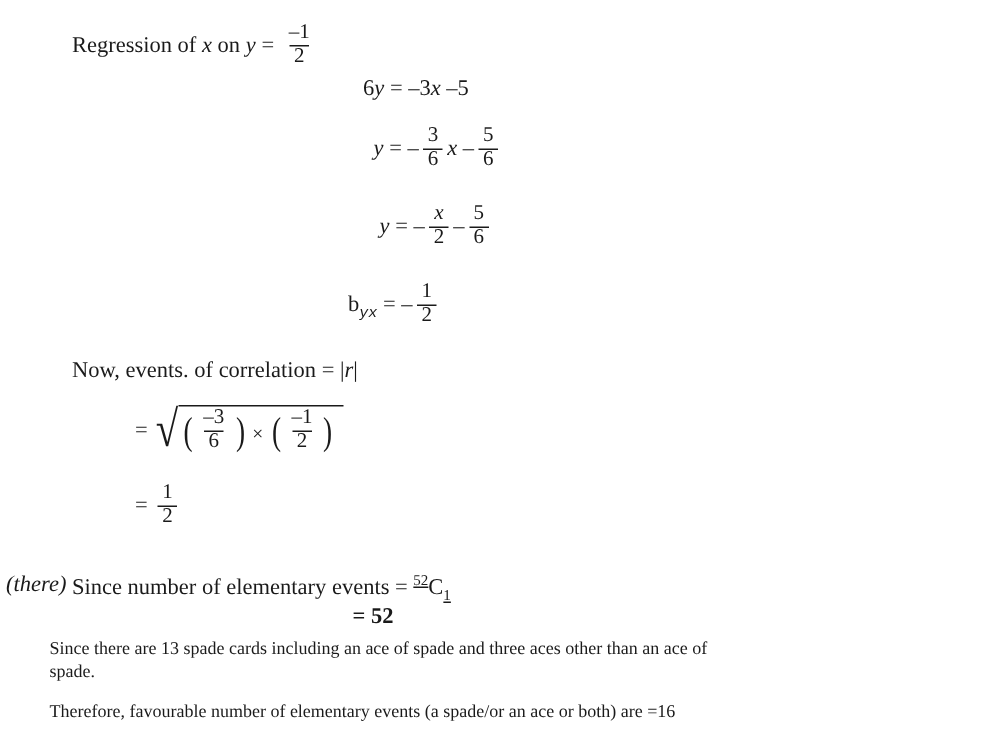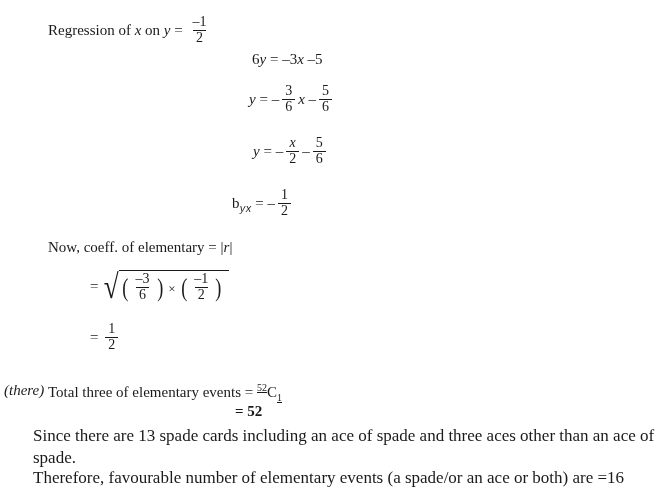--- a/index.html
+++ b/index.html
@@ -87,37 +87,37 @@
     display: inline-flex;
     align-items: center;
     font-size: 26px;
     line-height: 0.8;
     transform: scaleX(0.7);
     display: inline-block;
   }
   .times { margin: 0 4px; font-size: 13px; }
   .hang {
     position: absolute;
-    font-size: 17px;
+    font-size: 12px;
     line-height: 1.28;
   }
 </style>
 </head>
 <body>
 
 <div class="page">
 
   <div class="line" style="left:48px; top:16px;">
     <span>Regression of </span><span class="it">x</span><span> on </span><span class="it">y</span><span> = </span><span class="frac">
         <span class="num">–1</span>
         <span class="den">2</span>
       </span>
   </div>
 
-  <div class="line" style="left:252px; top:52px;text-align:center;">
+  <div class="line" style="left:242px; top:52px;text-align:center;">
     <span>6<span class="it">y</span> = –3<span class="it">x</span> –5</span>
   </div>
 
   <div class="line" style="left:249px; top:85px;">
     <span class="it">y</span><span> = –</span><span class="frac">
         <span class="num">3</span>
         <span class="den">6</span>
       </span><span class="it">x</span><span> –</span><span class="frac">
         <span class="num">5</span>
         <span class="den">6</span>
@@ -135,21 +135,21 @@
   </div>
 
   <div class="line" style="left:232px; top:189px;">
     <span>b</span><span class="sub">yx</span><span> = –</span><span class="frac">
         <span class="num">1</span>
         <span class="den">2</span>
       </span>
   </div>
 
   <div class="line" style="left:48px; top:240px;">
-    <span>Now, coeff. of elementary = |</span><span class="it">r</span><span>|</span>
+    <span>Now, events. of correlation = |</span><span class="it">r</span><span>|</span>
   </div>
 
   <div class="line" style="left:90px; top:270px;">
     <span>=</span>
     <span class="sqrt">
       <span class="radical">√</span>
       <span class="radicand">
         <span class="paren">(</span>
           <span class="frac">
             <span class="num">–3</span>
@@ -172,21 +172,21 @@
     <span class="frac">
         <span class="num">1</span>
         <span class="den">2</span>
       </span>
   </div>
 
   <div class="line" style="left:4px; top:383px;">
     <span class="it">(there)</span>
   </div>
   <div class="line" style="left:48px; top:383px;">
-    <span>Total three of elementary events = </span><span class="sup">52</span><span>C</span><span class="sup" style="font-style:normal; vertical-align:sub;">1</span>
+    <span>Since number of elementary events = </span><span class="sup">52</span><span>C</span><span class="sup" style="font-style:normal; vertical-align:sub;">1</span>
   </div>
 
   <div class="line" style="left:235px; top:404px;font-weight:bold;">
     <span>= 52</span>
   </div>
 
   <div class="hang" style="left:33px; top:425px; width:630px;">
     <span>Since there are 13 spade cards including an ace of spade and three aces other than an ace of</span><br>
     <span>spade.</span>
   </div>

